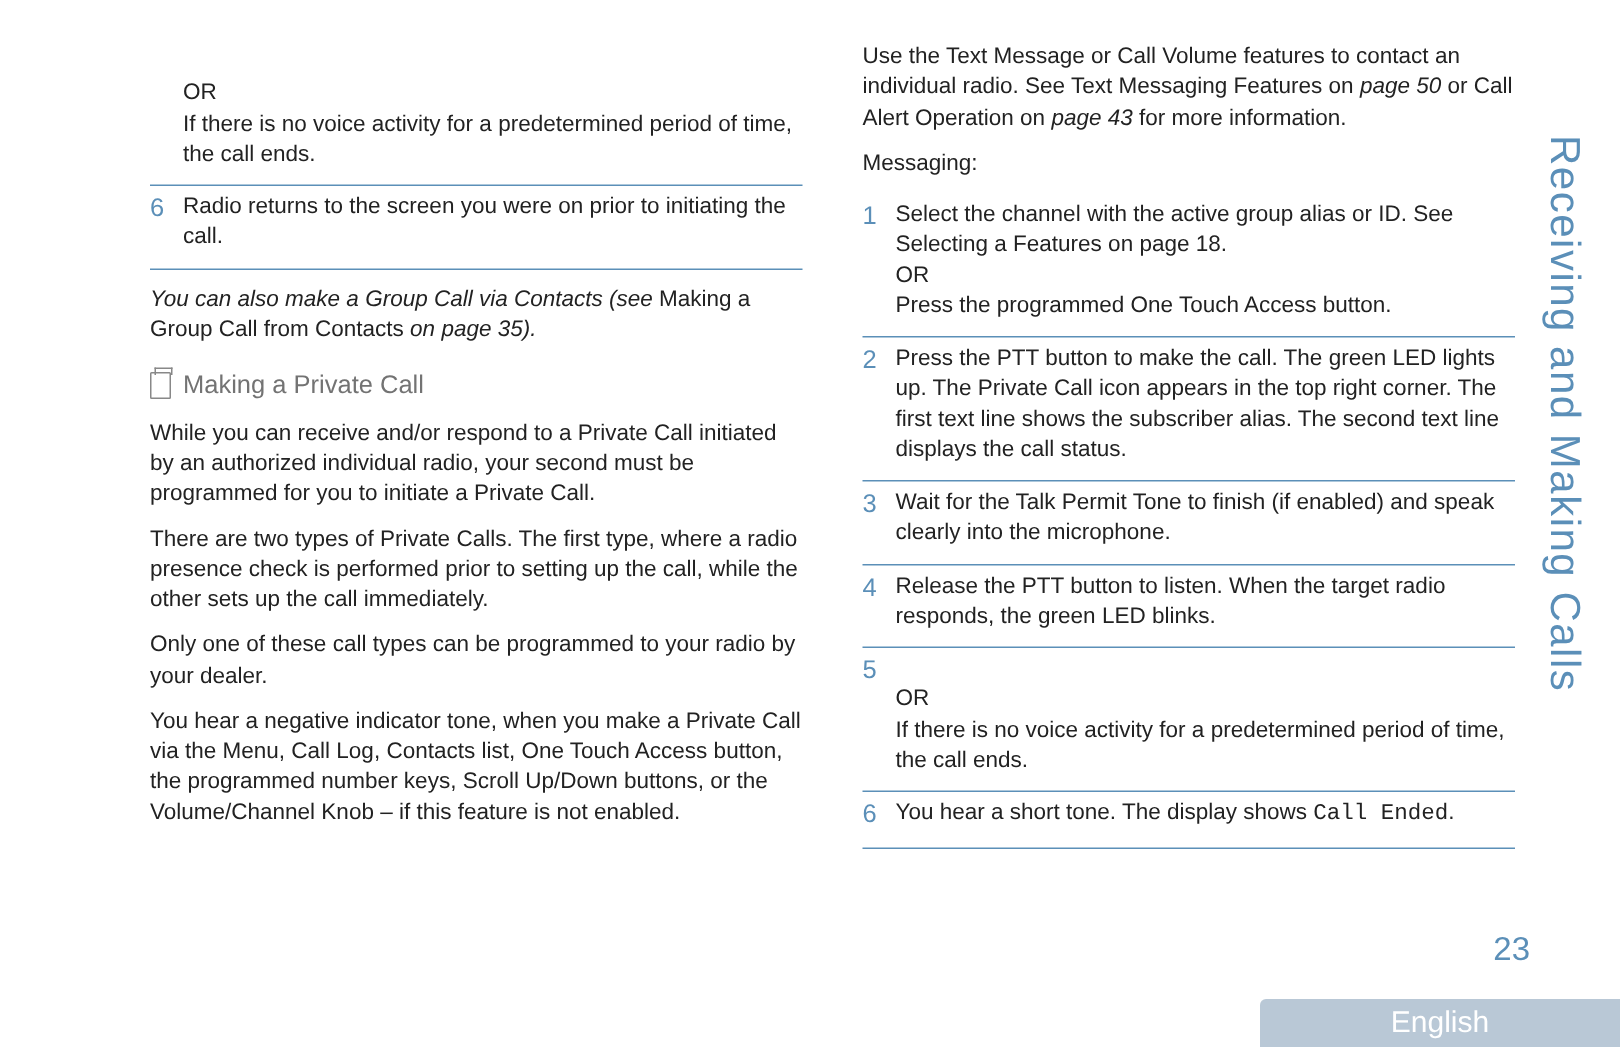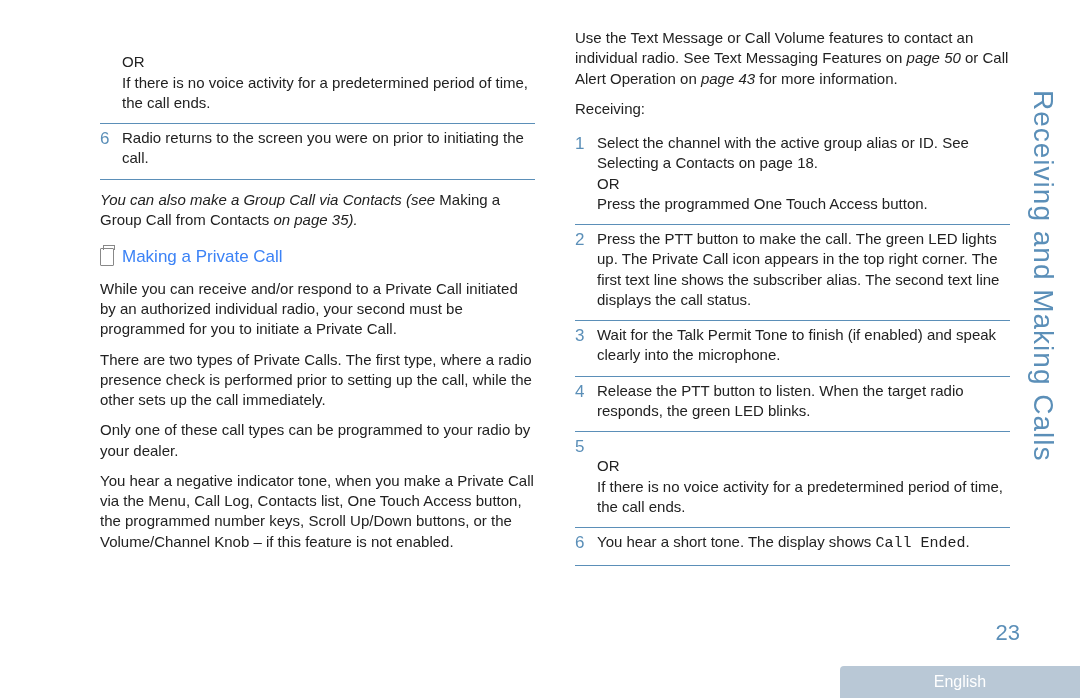--- a/index.html
+++ b/index.html
@@ -14,21 +14,21 @@
     padding: 28px 70px 14px 100px;
     line-height: 1.35;
   }
   .columns { display: flex; gap: 40px; }
   .col { flex: 1; }
   .step { display: flex; margin-bottom: 4px; padding: 4px 0 6px 0; }
   .step-num { color: #5b8fb8; font-size: 17px; width: 22px; flex-shrink: 0; }
   .step-text { flex: 1; }
   .step-sep { border: none; border-top: 1px solid #5b8fb8; margin: 0; }
   .para { margin: 10px 0; }
-  .heading { display: flex; align-items: center; margin: 16px 0 8px 0; font-size: 17px; color: #3b82f6; }
+  .heading { display: flex; align-items: center; margin: 16px 0 8px 0; font-size: 17px; color: #737373; }
   .heading .icon { width: 14px; height: 18px; border: 1.5px solid #888; border-radius: 1px; margin-right: 8px; position: relative; }
   .heading .icon::before { content:""; position:absolute; top:-4px; left:2px; width:10px; height:4px; border:1.5px solid #888; border-bottom:none; }
   .italic { font-style: italic; }
   .mono { font-family: "Courier New", monospace; }
   .side-title {
     position: absolute;
     right: 18px;
     top: 90px;
     writing-mode: vertical-rl;
     font-size: 28px;
@@ -43,21 +43,21 @@
     font-size: 22px;
   }
   .lang-bar {
     position: absolute;
     right: 0;
     bottom: 0;
     width: 240px;
     height: 32px;
     background: #b9c8d6;
     color: #fff;
-    font-size: 16px;
+    font-size: 20px;
     display: flex;
     align-items: center;
     justify-content: center;
     border-top-left-radius: 4px;
   }
 </style>
 </head>
 <body>
 
 <div class="side-title">Receiving and Making Calls</div>
@@ -95,26 +95,26 @@
       <span>Only </span><span>one</span><span> of these call types can be programmed to your radio by your dealer.</span>
     </div>
     <div class="para">You hear a negative indicator tone, when you make a Private Call via the Menu, Call Log, Contacts list, One Touch Access button, the programmed number keys, Scroll Up/Down buttons, or the Volume/Channel Knob – if this feature is not enabled.</div>
   </div>
 
   <div class="col">
     <div class="para" style="margin-top:0">
       <span>Use the Text Message or Call Volume features to contact an individual radio. See </span><span>Text Messaging Features</span><span> on </span><span class="italic">page 50</span><span> or </span><span>Call Alert Operation</span><span> on </span><span class="italic">page 43</span><span> for more information.</span>
     </div>
 
-    <div class="para">Receiving:</div>
+    <div class="para">Messaging:</div>
 
     <div class="step">
       <div class="step-num">1</div>
       <div class="step-text">
-        <span>Select the channel with the active group alias or ID. See </span><span>Selecting a Contacts</span><span> on page 18.</span><br>
+        <span>Select the channel with the active group alias or ID. See </span><span>Selecting a Features</span><span> on page 18.</span><br>
         <span>OR</span><br>
         <span>Press the programmed </span><span>One Touch Access</span><span> button.</span>
       </div>
     </div>
     <hr class="step-sep">
 
     <div class="step">
       <div class="step-num">2</div>
       <div class="step-text">Press the PTT button to make the call. The green LED lights up. The Private Call icon appears in the top right corner. The first text line shows the subscriber alias. The second text line displays the call status.</div>
     </div>

